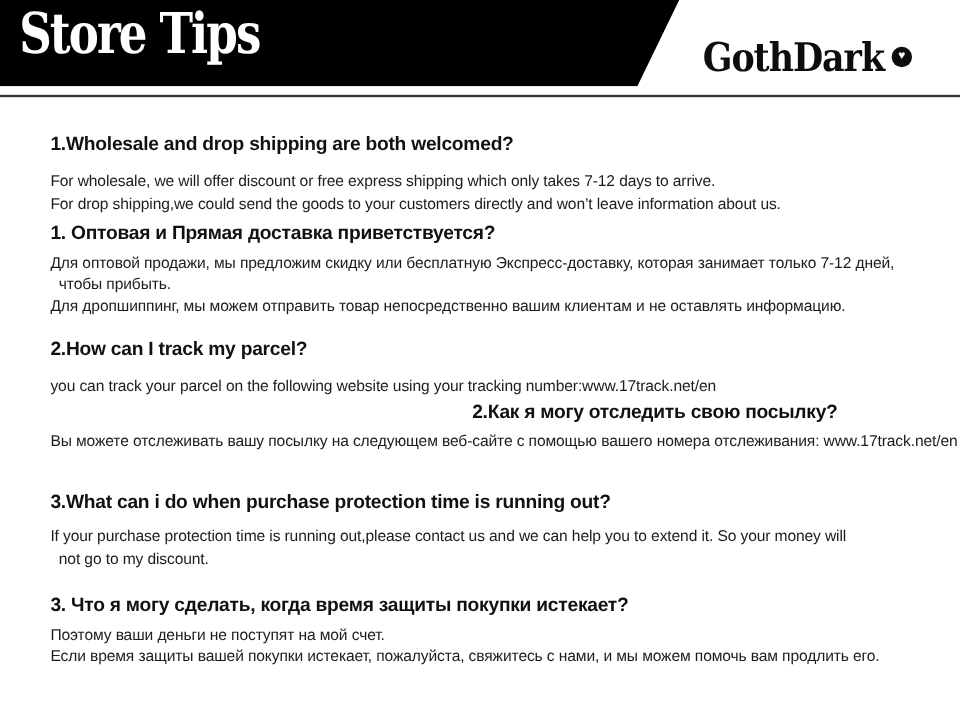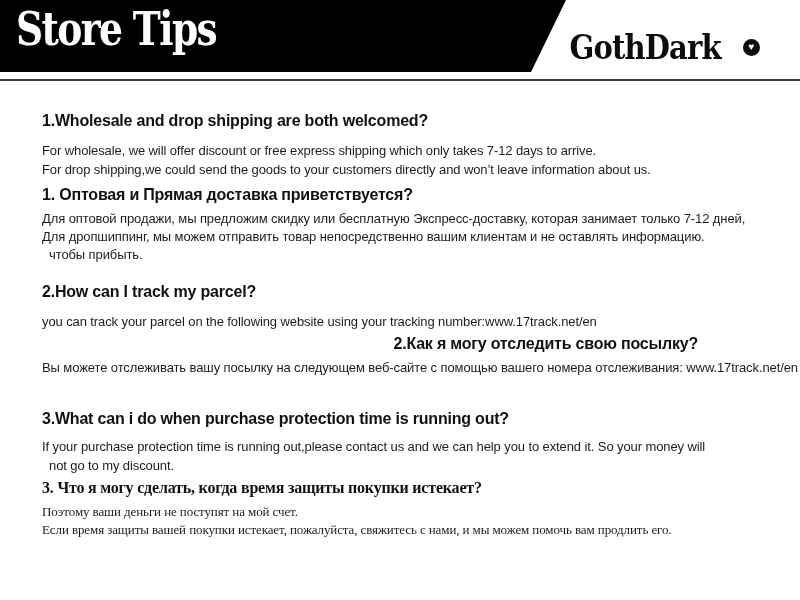--- a/index.html
+++ b/index.html
@@ -24,21 +24,21 @@
     font-family: "DejaVu Serif", serif;
     font-weight: bold;
     font-size: 47px;
     letter-spacing: -2px;
     transform: scaleX(0.80);
     transform-origin: left center;
     white-space: nowrap;
   }
   .brand {
     position: absolute; top: 31px; right: 40px;
-    display: flex; align-items: center; gap: 22px; text-align: center;
+    display: flex; align-items: center; gap: 6px; text-align: center;
   }
   .brand-text {
     font-family: "DejaVu Serif", serif;
     font-weight: bold;
     font-size: 33px;
     color: #0d0d0d;
     letter-spacing: -1px;
     transform: scaleX(0.88);
     transform-origin: right center;
     white-space: nowrap;
@@ -87,21 +87,21 @@
 
   .gap-10 { margin-bottom: 10px; }
   .gap-8  { margin-bottom: 8px; margin-top: 32px; }
   .gap-5  { margin-bottom: 5px; }
 
   #sec1 { margin-top: 0; }
   #sec2 { margin-top: 6px; }
   #sec3 { margin-top: 18px; }
   #sec4 { margin-top: 3px; text-align: right; }
   #sec5 { margin-top: 20px; }
-  #sec6 { margin-top: 3px; font-family: Liberation Serif, serif; }
+  #sec6 { margin-top: 20px; }
 </style>
 </head>
 <body>
 
 <div class="banner"></div>
 <div class="store-tips">Store Tips</div>
 
 <div class="brand">
   <span class="brand-text">GothDark</span>
   <span class="brand-badge">♥</span>
@@ -116,22 +116,22 @@
     <div class="sec-body">
       <div class="line">For wholesale, we will offer discount or free express shipping which only takes 7-12 days to arrive.</div>
       <div class="line">For drop shipping,we could send the goods to your customers directly and won’t leave information about us.</div>
     </div>
   </section>
 
   <section id="sec2" class="sec ru">
     <h2 class="sec-heading gap-5">1. Оптовая и Прямая доставка приветствуется?</h2>
     <div class="sec-body">
       <div class="line">Для оптовой продажи, мы предложим скидку или бесплатную Экспресс-доставку, которая занимает только 7-12 дней,</div>
+      <div class="line indent">чтобы прибыть.</div>
       <div class="line">Для дропшиппинг, мы можем отправить товар непосредственно вашим клиентам и не оставлять информацию.</div>
-      <div class="line indent">чтобы прибыть.</div>
     </div>
   </section>
 
   <section id="sec3" class="sec en">
     <h2 class="sec-heading gap-10">2.How can I track my parcel?</h2>
     <div class="sec-body">
       <div class="line">you can track your parcel on the following website using your tracking number:www.17track.net/en</div>
     </div>
   </section>
 

